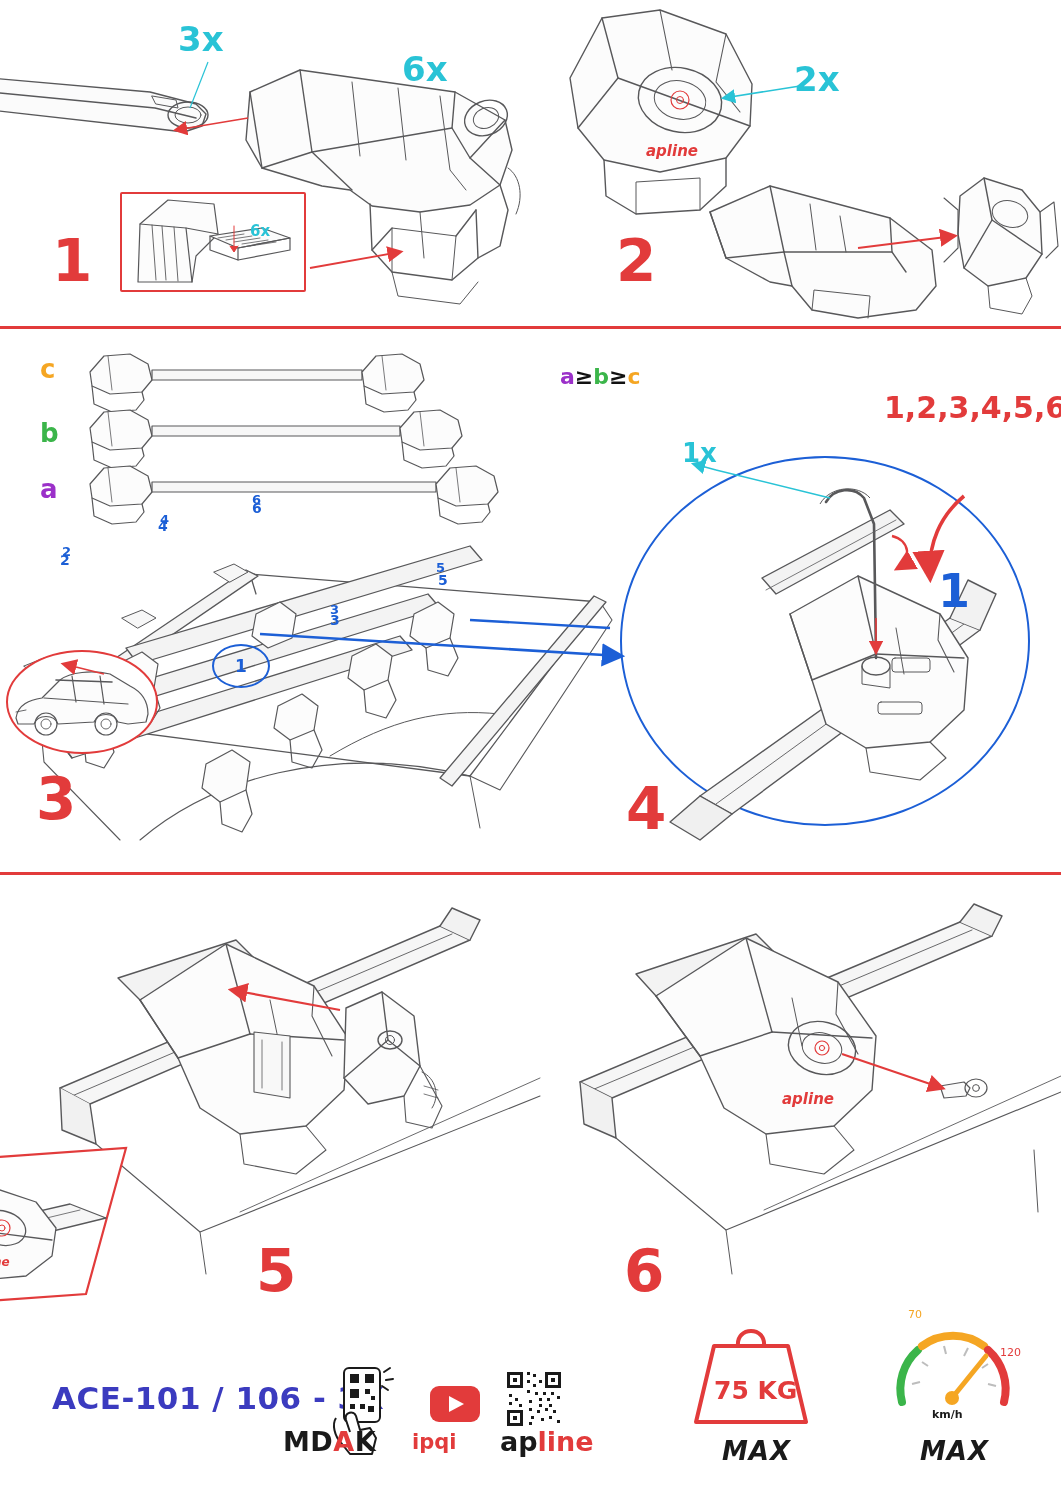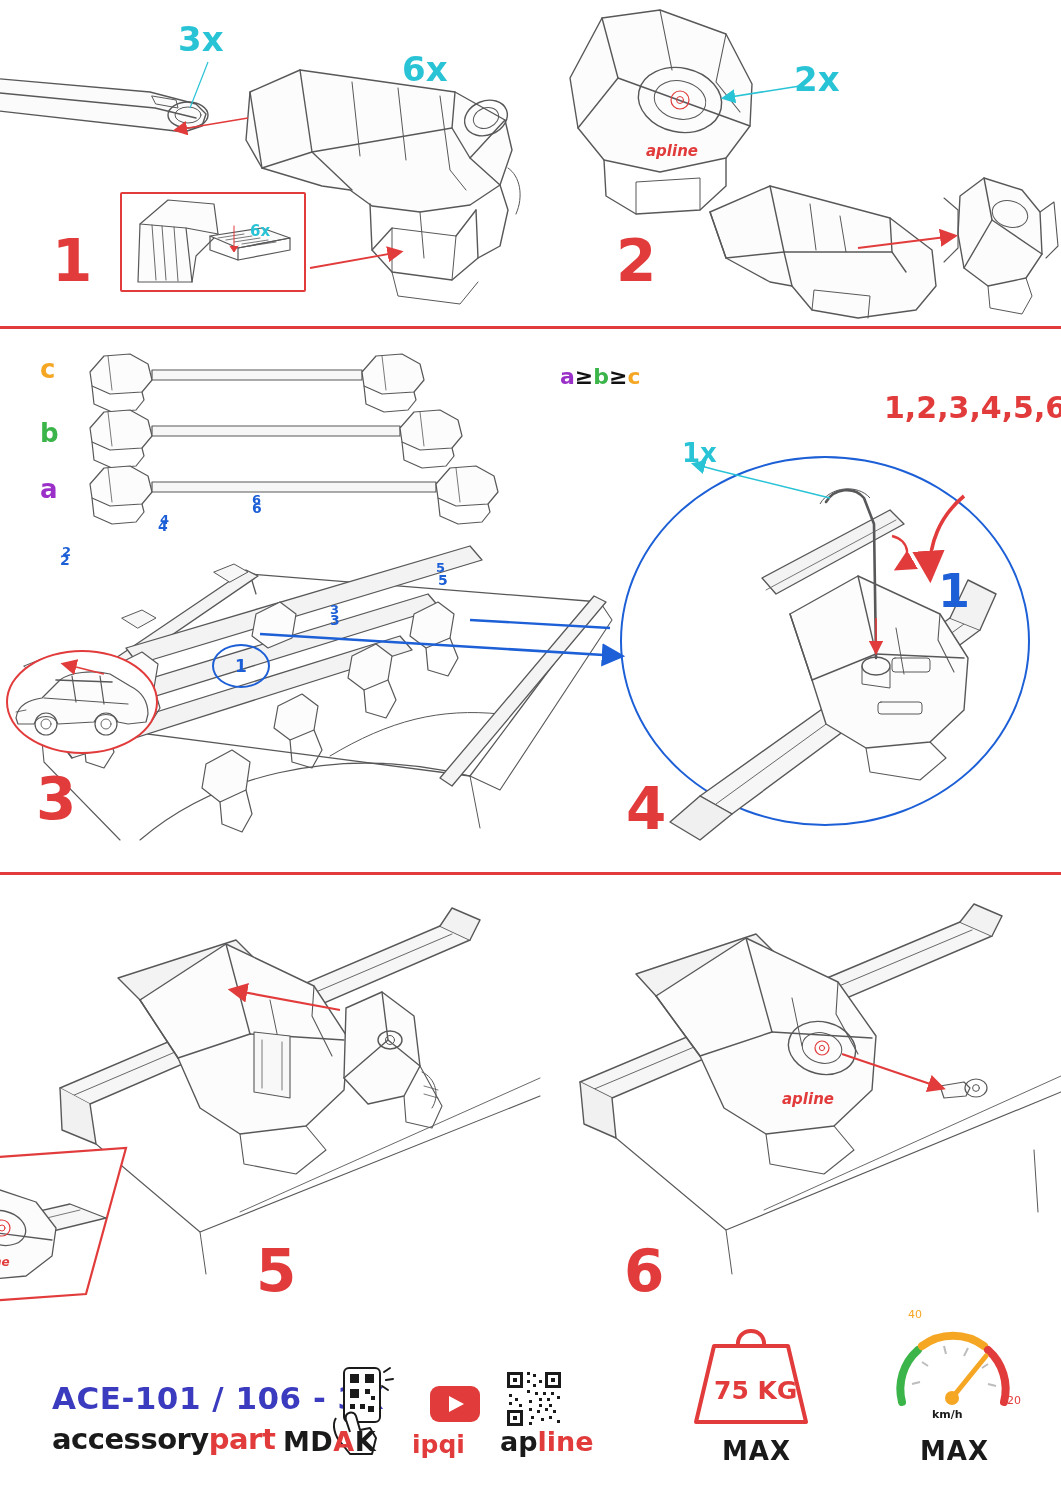--- a/index.html
+++ b/index.html
@@ -131,35 +131,36 @@
   .brand-ap .red { color: #e23b3b; }
 
   .brand-mdak {
     position: absolute; left: 283px; top: 66px;
     font-size: 27px; font-weight: 700; color: #1a1a1a; letter-spacing: 0.5px;
   }
   .brand-mdak .red { color: #e23b3b; }
 
   .brand-ipqi {
     position: absolute; left: 412px; top: 70px;
-    font-size: 25px; font-weight: 700; color: #e23b3b;
+    font-size: 21px; font-weight: 700; color: #e23b3b;
   }
 
   .brand-apline {
     position: absolute; left: 500px; top: 66px;
     font-size: 27px; font-weight: 700; color: #1a1a1a;
   }
   .brand-apline .red { color: #e23b3b; text-align: right; }
 
   .weight-label, .speed-label {
     position: absolute;
     font-size: 26px;
     font-weight: 700;
     color: #1a1a1a;
     letter-spacing: 1px;
+    font-style: italic;
   }
   .kg-text {
     position: absolute;
     font-size: 25px; font-weight: 700; color: #e23b3b; text-align: right;
   }
   .kmh-text {
     position: absolute; font-size: 11px; color: #1a1a1a; font-weight: 700;
   }
   .gauge-tick-lbl { position: absolute; font-size: 11px; color: #f5a623; }
   .gauge-tick-lbl.hi { color: #e23b3b; }
@@ -611,23 +612,20 @@
       </g>
       <path d="M302 172 L402 206" stroke="#e23b3b" stroke-width="2" fill="none" marker-end="url(#ah-red)"></path>
     </svg>
     <div class="stepnum" style="left:84px;top:366px;">6</div>
   </div>
 
   <div class="footer">
 
     <div class="model-code">ACE-101 / 106 - 3X</div>
 
-    <div class="brand-ap">
-      <span class="dark">accessory</span><span class="red">part</span>
-    </div>
 
     <svg class="qr" style="left:330px;top:6px;width:66px;height:92px;" viewBox="0 0 66 92">
       <rect x="14" y="2" width="36" height="54" rx="5" fill="#ffffff" stroke="#1a1a1a" stroke-width="2"></rect>
       <g fill="#1a1a1a">
         <rect x="20" y="8" width="9" height="9"></rect>
           <rect x="35" y="8" width="9" height="9"></rect>
         <rect x="20" y="23" width="9" height="9"></rect>
           <rect x="35" y="23" width="5" height="5"></rect>
         <rect x="41" y="30" width="4" height="4"></rect>
           <rect x="20" y="38" width="5" height="5"></rect>
@@ -712,20 +710,20 @@
         <path d="M24 78 L32 76"></path>
           <path d="M34 56 L40 60"></path>
           <path d="M56 40 L58 48"></path>
         <path d="M80 42 L76 50"></path>
           <path d="M100 58 L94 62"></path>
           <path d="M108 80 L100 78"></path>
       </g>
       <path d="M64 92 L98 50" stroke="#f5a623" stroke-width="5" stroke-linecap="round" fill="none"></path>
       <circle cx="64" cy="92" r="7" fill="#f5a623"></circle>
     </svg>
-    <div class="gauge-tick-lbl" style="left:908px;top:-52px;">40</div>
-    <div class="gauge-tick-lbl hi" style="left:1000px;top:-14px;margin-top:48px;">120</div>
+    <div class="gauge-tick-lbl" style="left:908px;top:-52px;">70</div>
+    <div class="gauge-tick-lbl hi" style="left:1000px;top:-14px;">120</div>
     <div class="kmh-text" style="left:932px;top:48px;">km/h</div>
     <div class="speed-label" style="left:920px;top:76px;">MAX</div>
 
   </div>
 
 </div>
 
 </body></html>

